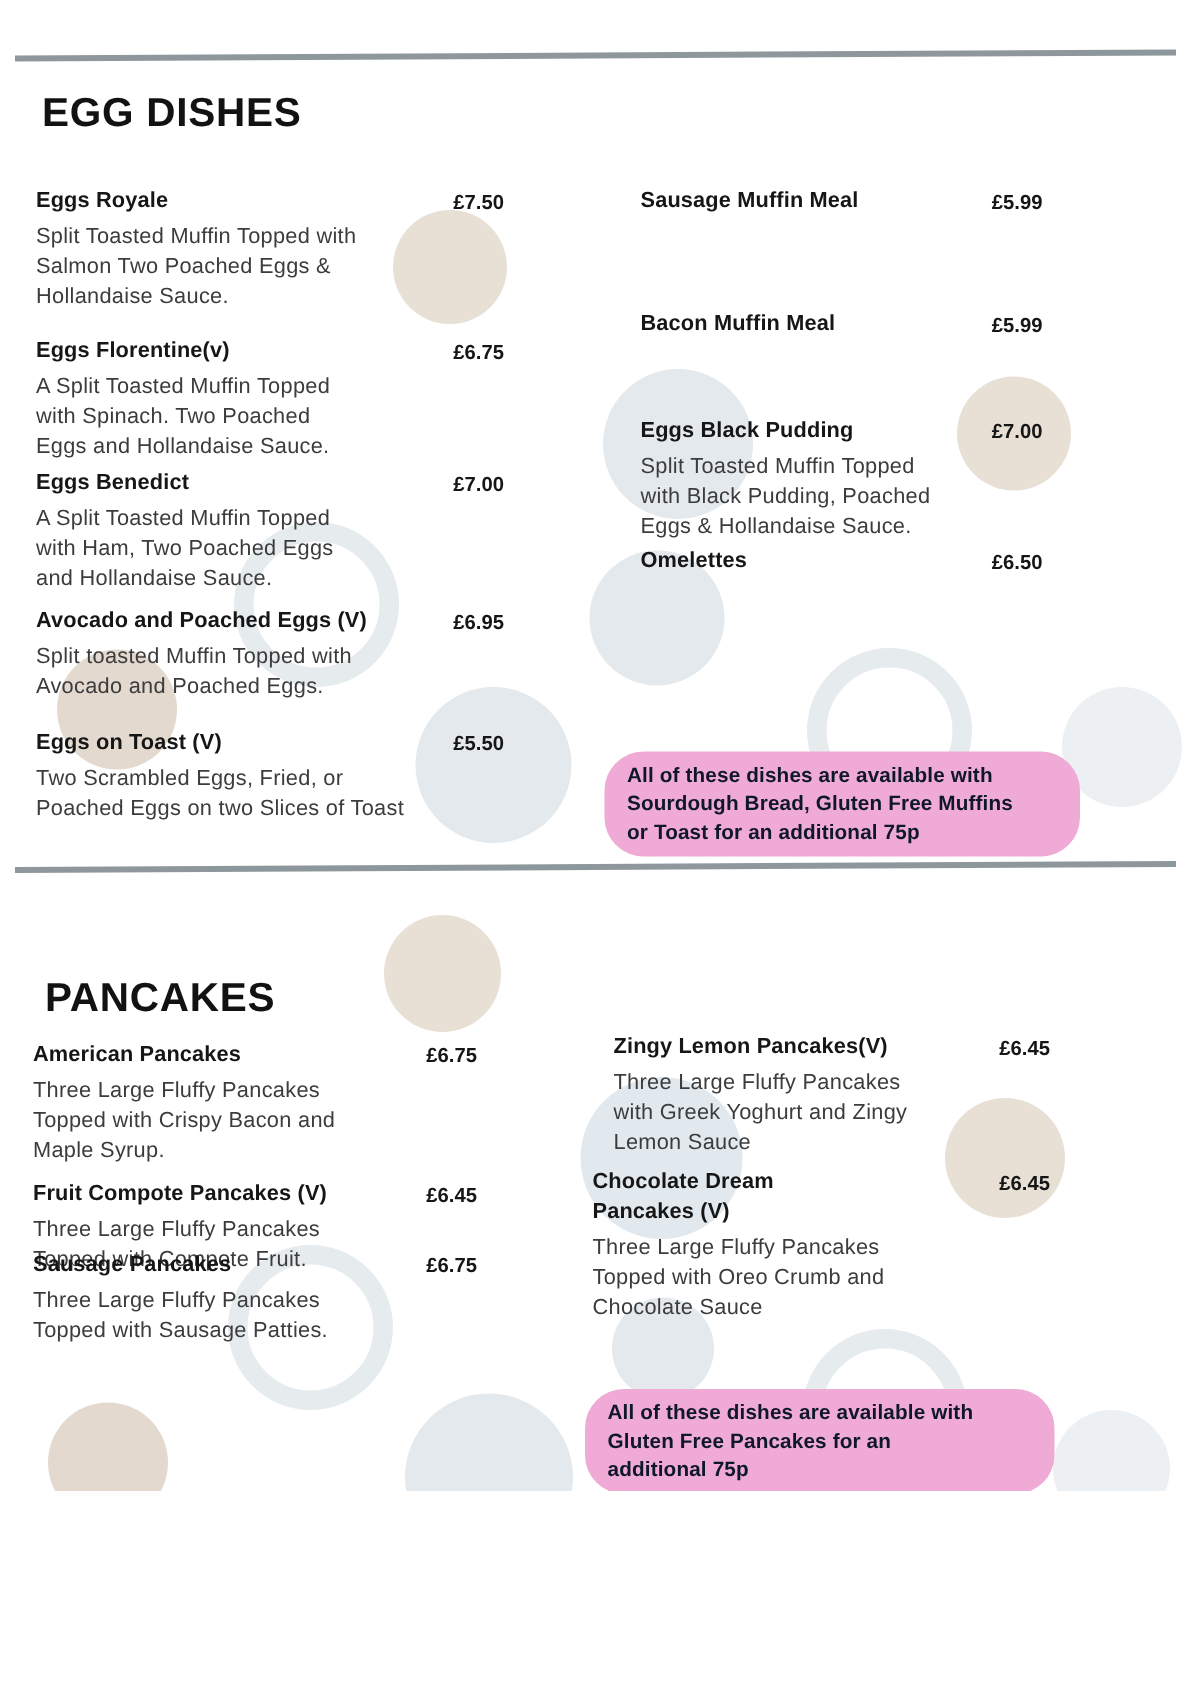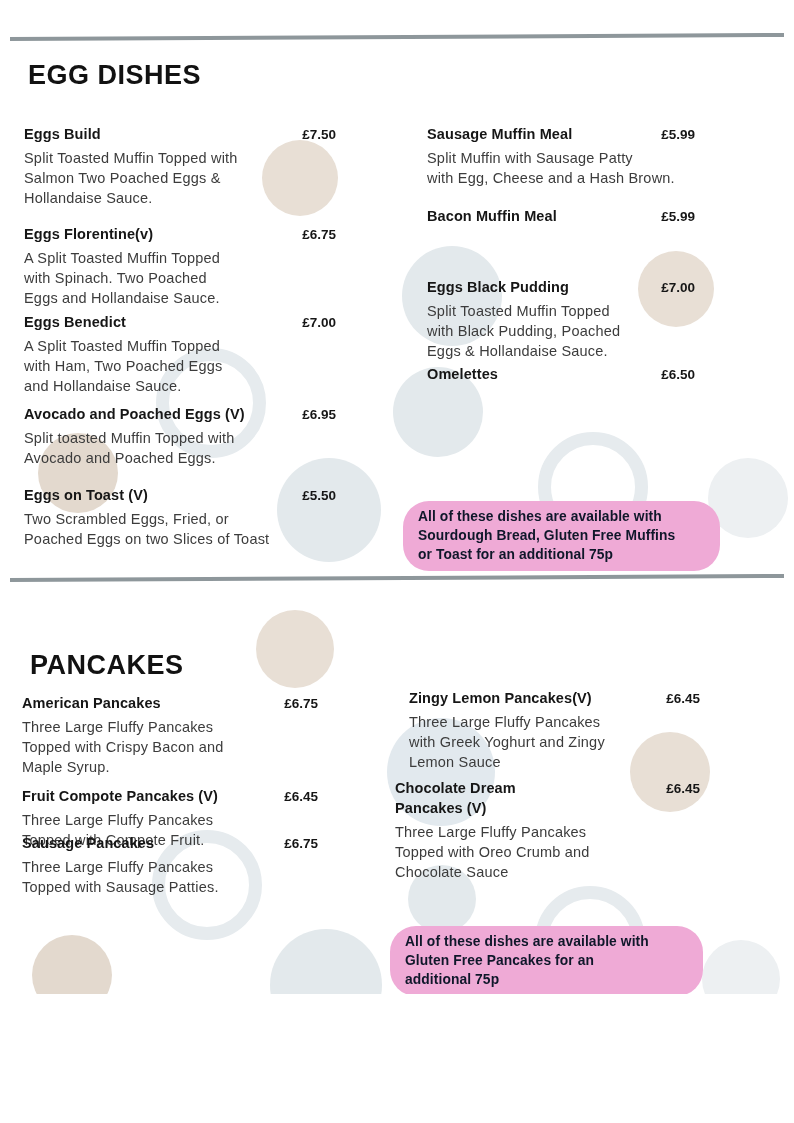--- a/index.html
+++ b/index.html
@@ -110,21 +110,21 @@
   <div class="circle cR"></div>
 
   <div class="divider d-top"></div>
   <div class="divider d-mid"></div>
   <div class="divider d-bot"></div>
 
   <div class="heading h-egg">EGG DISHES</div>
   <div class="col" id="col-s0c0">
   <div class="menu-item">
     <div class="row">
-      <span class="iname">Eggs Build</span>
+      <span class="iname">Eggs Royale</span>
       <span class="iprice">£7.50</span>
     </div>
     <div class="idesc">Split Toasted Muffin Topped with
 Salmon Two Poached Eggs &amp;
 Hollandaise Sauce.</div>
   </div>
 
   <div class="menu-item">
     <div class="row">
       <span class="iname">Eggs Florentine(v)</span>
@@ -162,22 +162,20 @@
     <div class="idesc">Two Scrambled Eggs, Fried, or
 Poached Eggs on two Slices of Toast</div>
   </div>
 </div>
   <div class="col" id="col-s0c1">
   <div class="menu-item">
     <div class="row">
       <span class="iname">Sausage Muffin Meal</span>
       <span class="iprice">£5.99</span>
     </div>
-    <div class="idesc">Split Muffin with Sausage Patty
-with Egg, Cheese and a Hash Brown.</div>
   </div>
 
   <div class="menu-item">
     <div class="row">
       <span class="iname">Bacon Muffin Meal</span>
       <span class="iprice">£5.99</span>
     </div>
   </div>
 
   <div class="menu-item">

